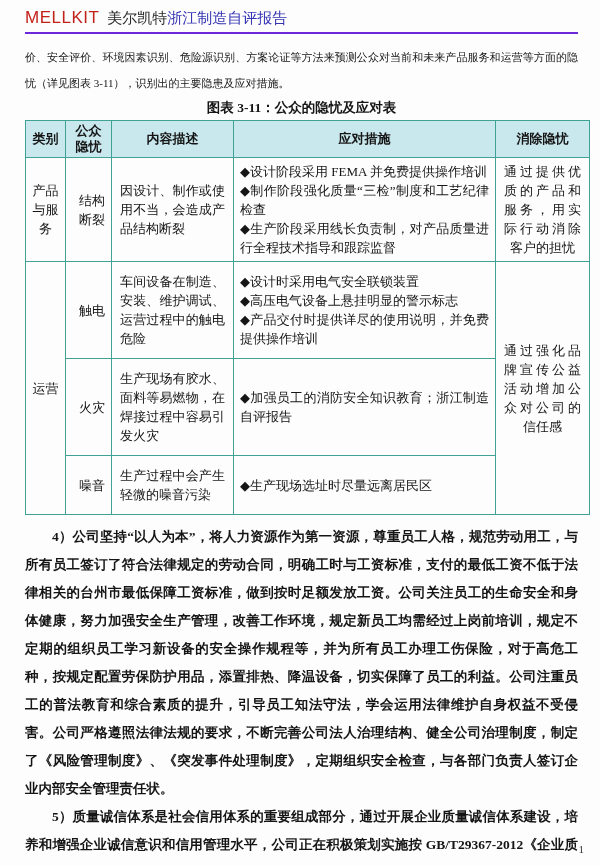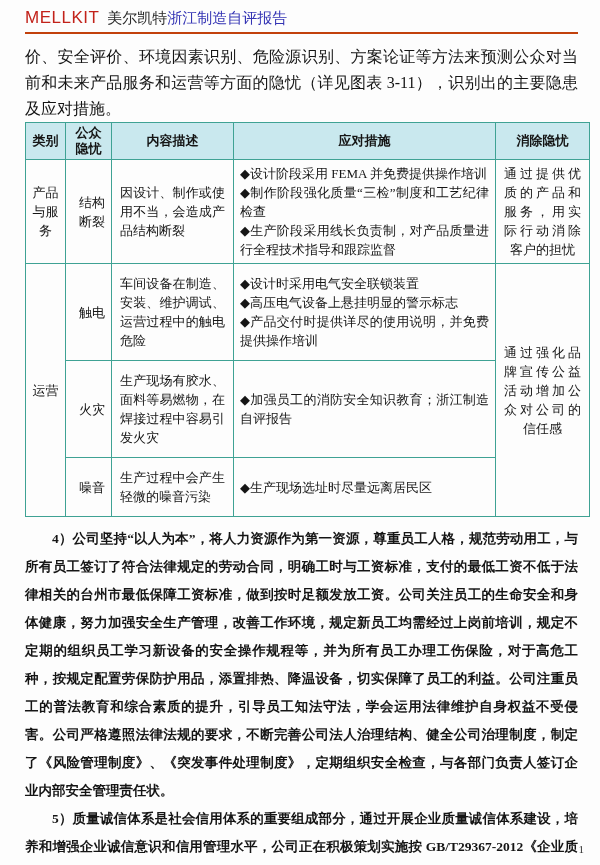--- a/index.html
+++ b/index.html
@@ -3,26 +3,26 @@
 <meta charset="utf-8">
 <style>
   html,body { margin:0; padding:0; background:#e8e8e8; }
   .page {
     width:600px; height:865px; margin:0 auto; background:#fdfdfd;
     box-sizing:border-box; padding:8px 22px 0 25px; position:relative;
     font-family:"Liberation Serif","DejaVu Serif",serif; color:#151515;
     overflow:hidden;
   }
   
-  .report-header { border-bottom:2px solid #c2410c; padding-bottom:4px; white-space:nowrap; }
+  .report-header { border-bottom:2px solid #6d28d9; padding-bottom:4px; white-space:nowrap; }
   .logo { color:#c2221a; font-family:"Liberation Sans","DejaVu Sans",sans-serif; font-size:17px; letter-spacing:.5px; }
   .brand-cn { color:#2b2b2b; font-size:15px; margin-left:4px; }
   .subtitle { color:#3434b4; font-size:15px; }
   
-  .intro { margin:10px 0 0 0; font-size:16px; line-height:26px; text-align:justify; }
+  .intro { margin:10px 0 0 0; font-size:11px; line-height:26px; text-align:justify; }
   .caption { text-align:center; font-weight:bold; font-size:13.5px; margin:3px 0 3px 0; }
   .body-para { margin:0; font-size:13.5px; line-height:28px; text-align:justify; text-indent:2em;font-weight:bold; }
   .paragraphs { margin-top:8px; }
   
   table.concerns { border-collapse:collapse; width:564px; table-layout:fixed; font-size:13px; }
   .concerns th, .concerns td { border:1px solid #3fa294; vertical-align:middle; line-height:19px; }
   .concerns thead th { background:#c9e8ee; height:30px; font-weight:bold; text-align:center; padding:2px 4px; line-height:16px; }
   td.cell-category { text-align:center; padding:2px 4px; }
   td.cell-concern  { text-align:right; padding:2px 6px; }
   td.cell-desc     { text-align:justify; padding:10px 8px; }
@@ -37,20 +37,21 @@
 
 <div class="page">
 
   <div class="report-header">
     <span class="logo">MELLKIT</span>
     <span class="brand-cn">美尔凯特</span><span class="subtitle">浙江制造自评报告</span>
   </div>
 
   <p class="intro">价、安全评价、环境因素识别、危险源识别、方案论证等方法来预测公众对当前和未来产品服务和运营等方面的隐忧（详见图表 3-11），识别出的主要隐患及应对措施。</p>
 
+  <div class="caption">图表 3-11：公众的隐忧及应对表</div>
 
   <table class="concerns">
     <colgroup>
       <col style="width:40px">
         <col style="width:46px">
         <col style="width:122px">
         <col style="width:262px">
         <col style="width:94px">
     </colgroup>
     <thead>

